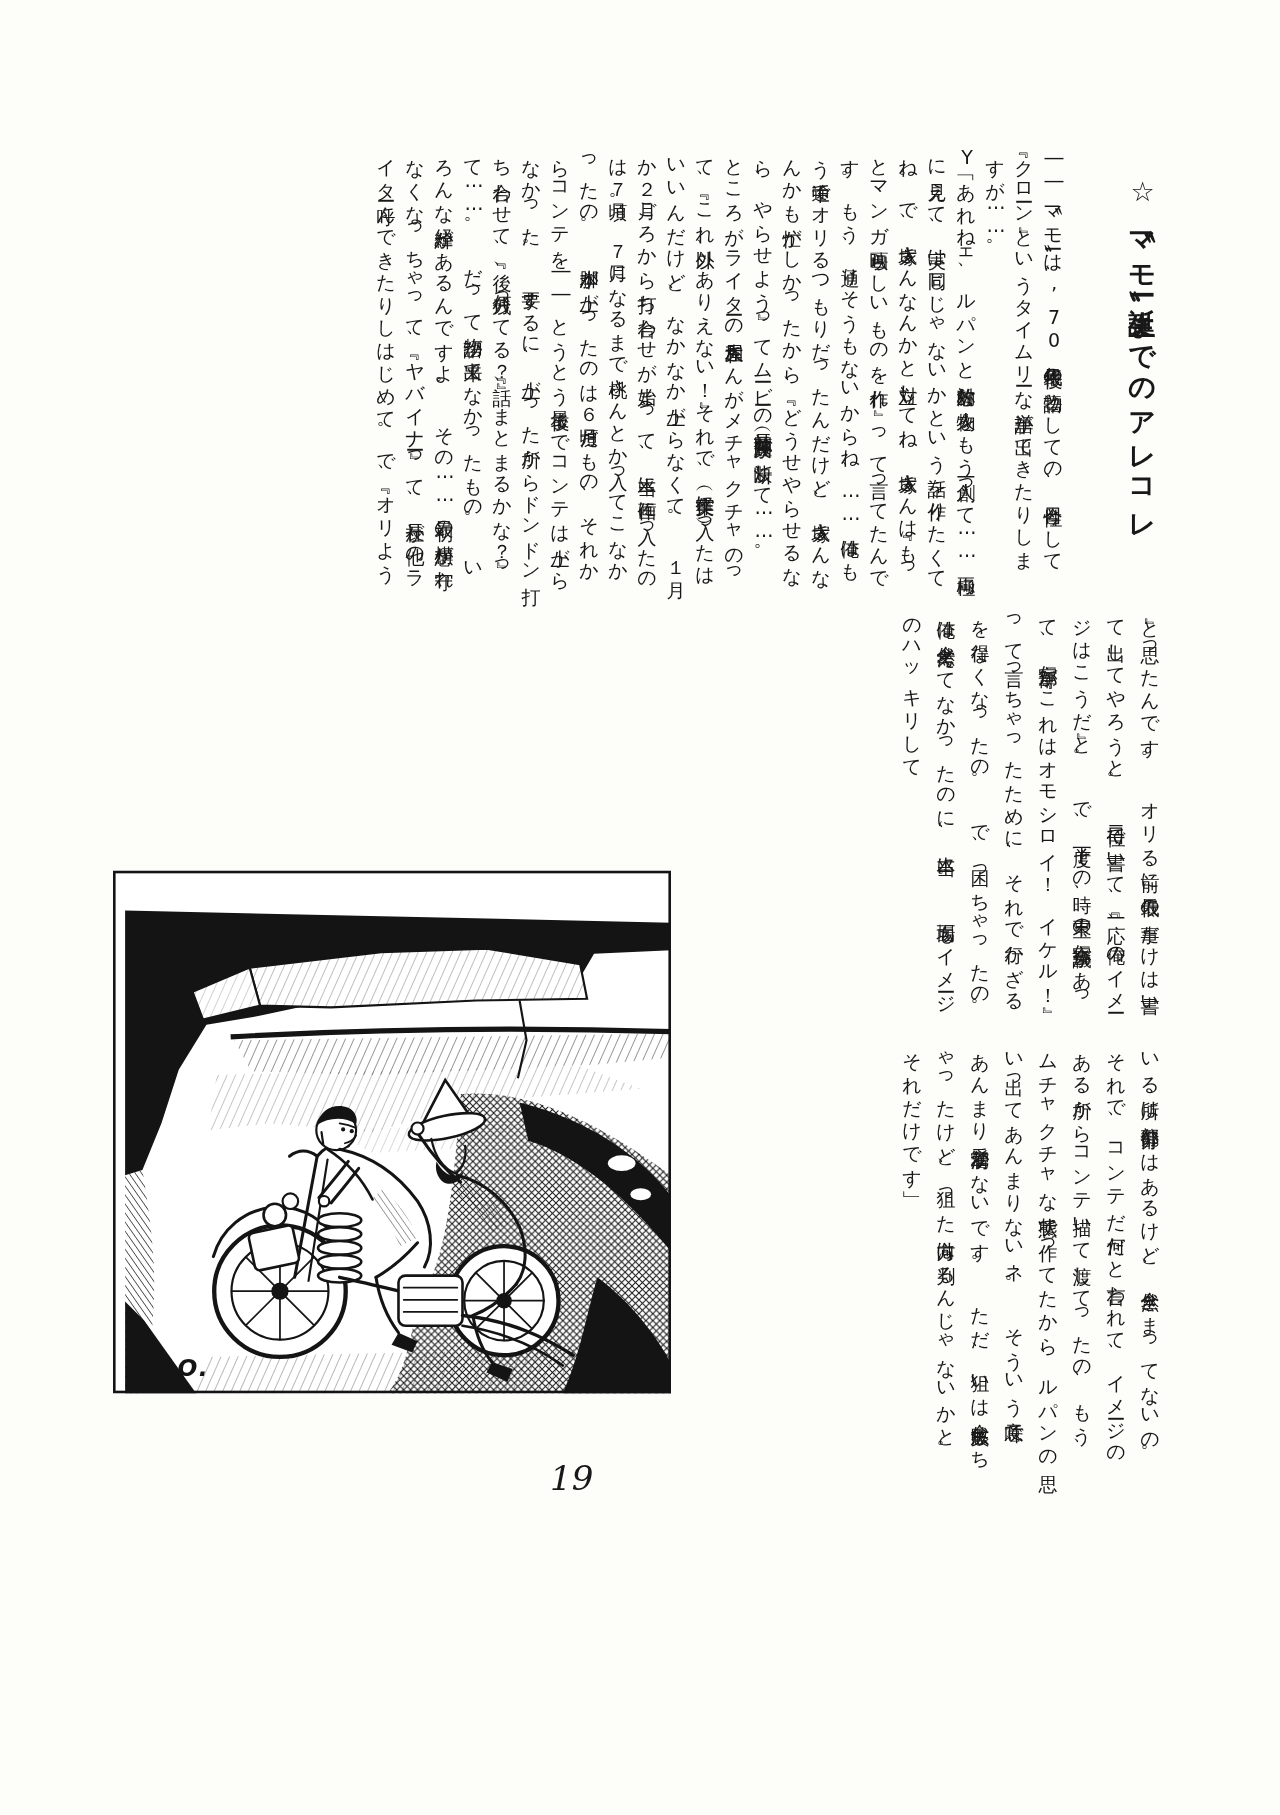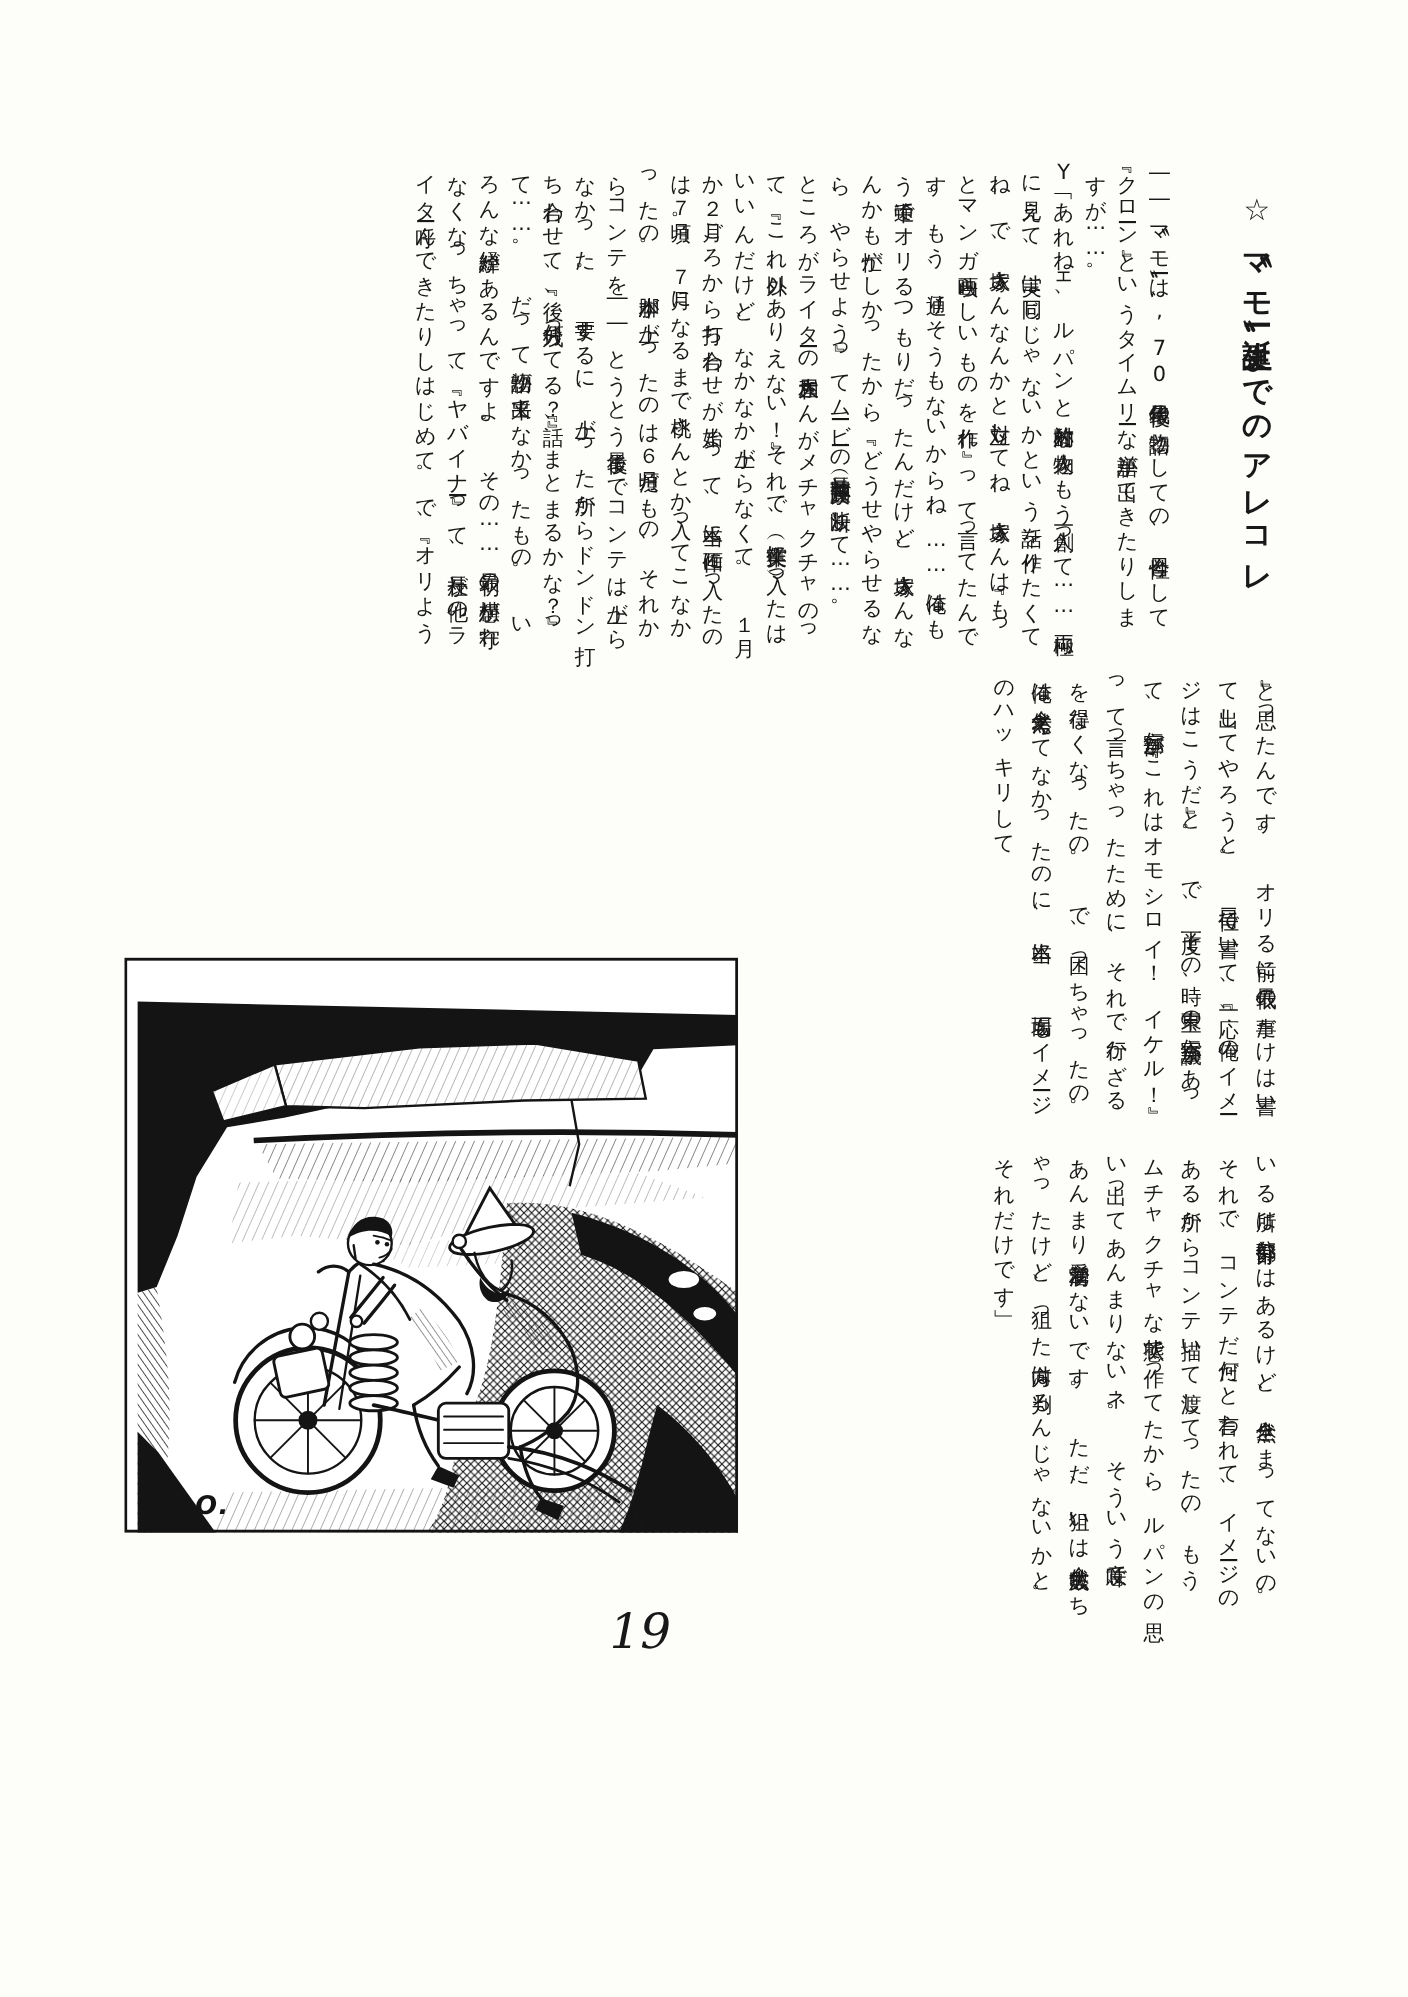--- a/index.html
+++ b/index.html
@@ -40,23 +40,23 @@
     top:1040px;right:112px;height:426px;
     font-size:19px;line-height:34px;letter-spacing:1.5px;
   }
   .illustration{
     position:absolute;left:113px;top:829px;
     width:558px;height:606px;margin:0;padding:0;
   }
   .illustration svg{display:block;width:100%;height:100%;}
   .pagenum{
     position:absolute;left:550px;top:1458px;
-    width:60px;text-align:right;
+    width:60px;text-align:left;
     font-family:"DejaVu Serif",serif;
-    font-size:44px;font-style:italic;
+    font-size:34px;font-style:italic;
     color:var(--ink);
   }
 </style>
 </head>
 <body>
 
 <div class="sheet">
 
   <div class="vtext title">☆〝マモー〟誕生までのアレコレ</div>
 

